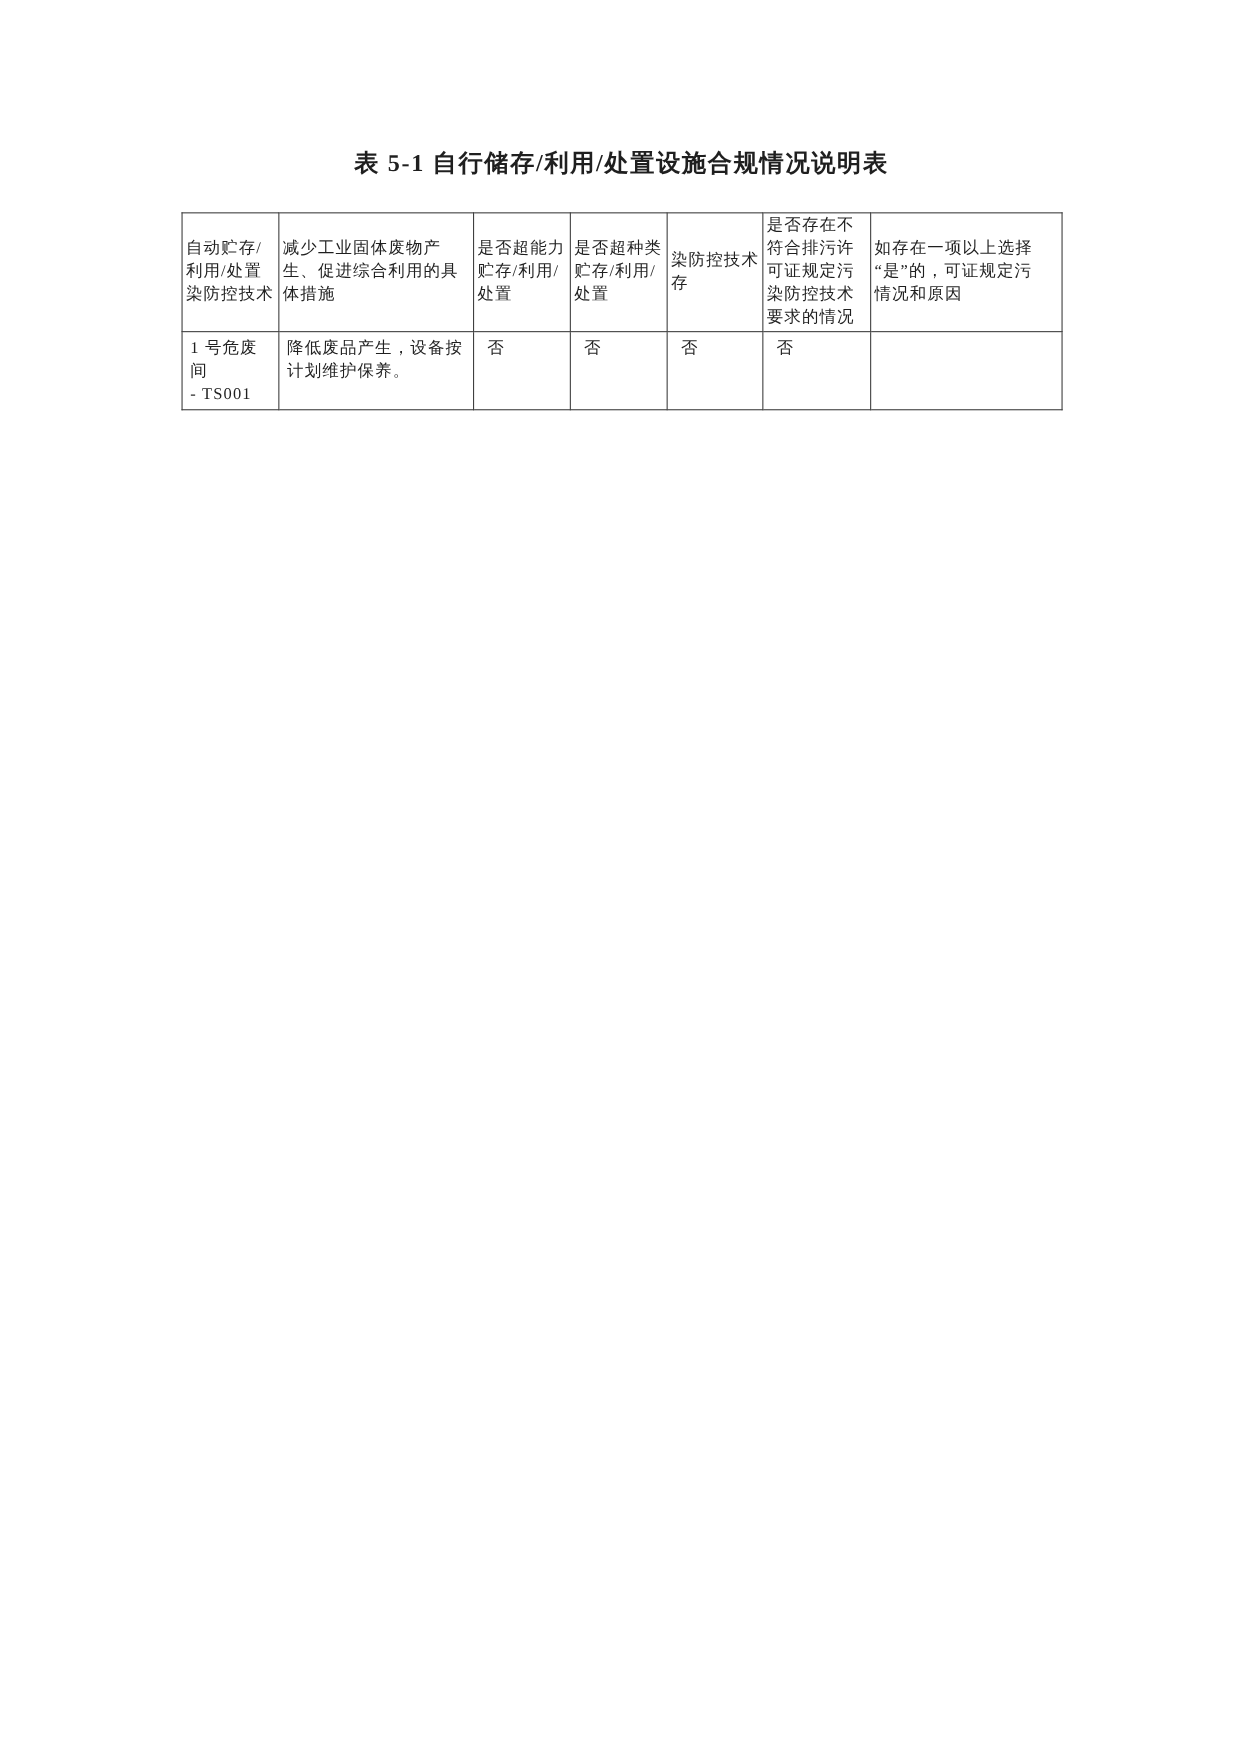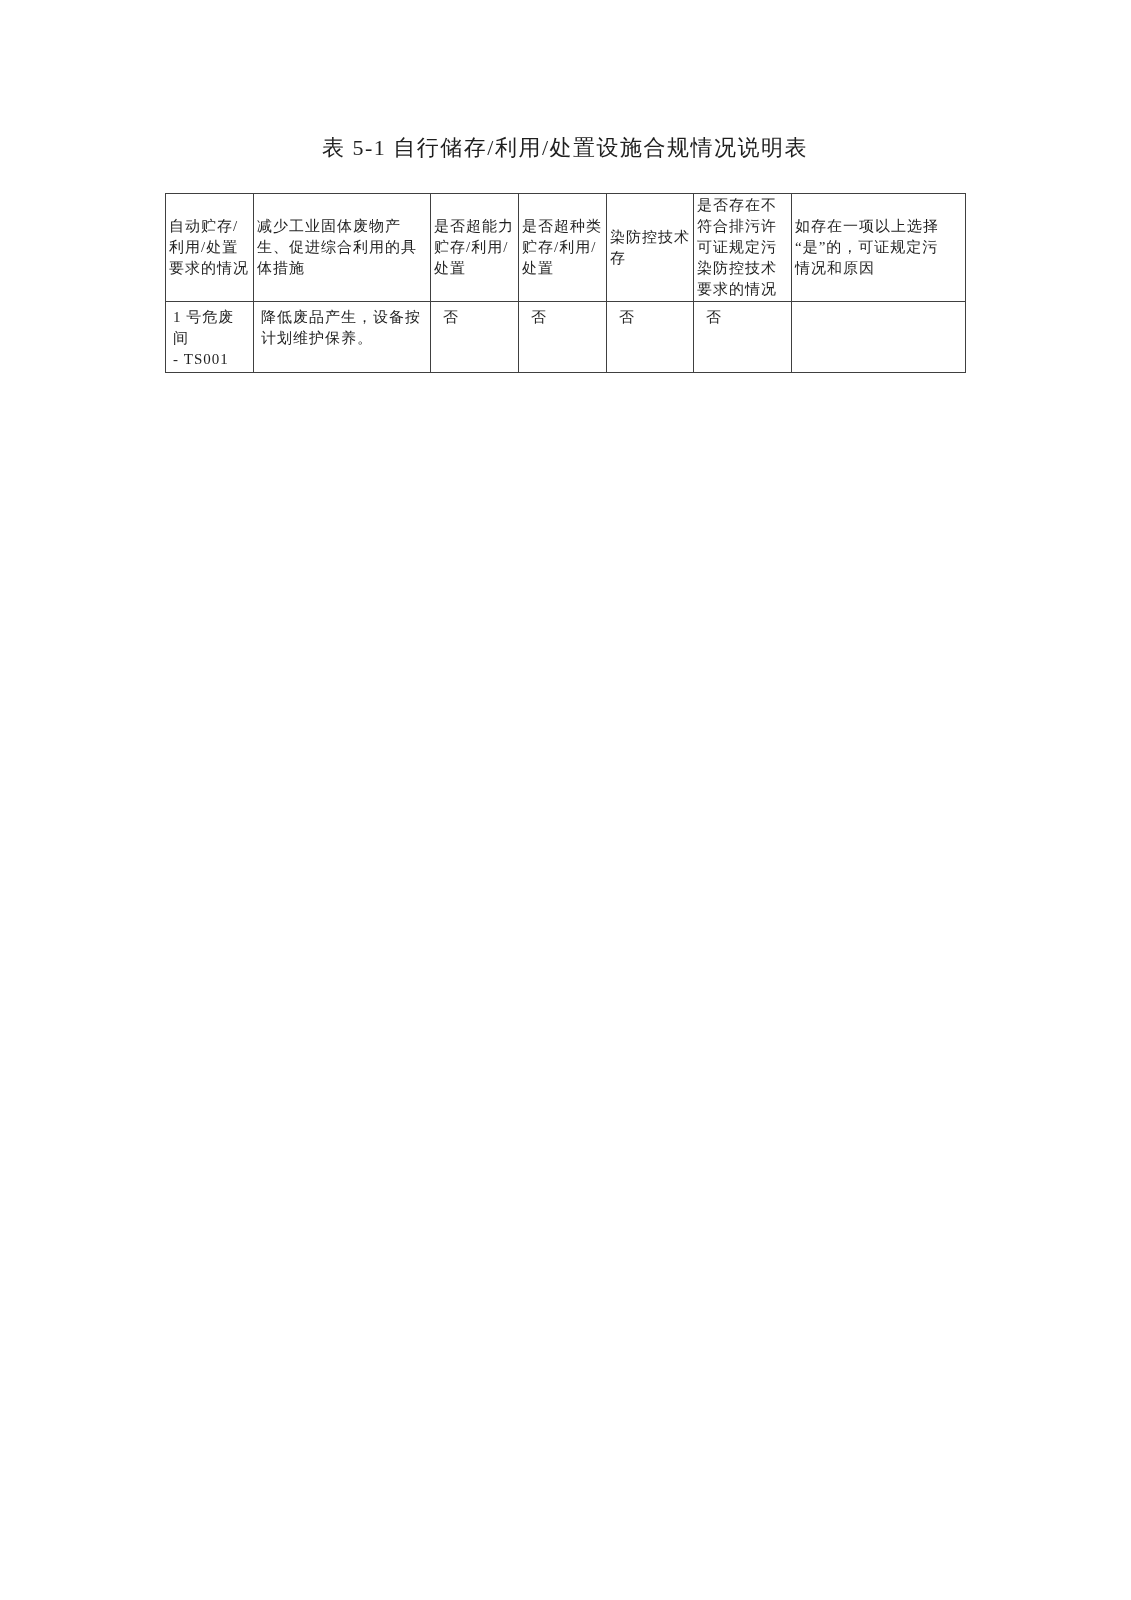--- a/index.html
+++ b/index.html
@@ -16,21 +16,21 @@
     inset: 0;
     background: #ffffff;
   }
   .doc-title {
     position: absolute;
     top: 135px;
     left: 165px;
     width: 800px;
     text-align: center;
     font-size: 22px;
-    font-weight: normal;
+    font-weight: bold;
     letter-spacing: 1.5px;
     line-height: 26px;
     white-space: nowrap;
   }
   table.compliance {
     position: absolute;
     top: 193px;
     left: 165px;
     width: 800px;
     border-collapse: collapse;
@@ -72,21 +72,21 @@
       <col style="width:88px">
       <col style="width:88px">
       <col style="width:87px">
       <col style="width:98px">
       <col style="width:174px">
     </colgroup>
     <tbody>
       <tr class="hdr">
         <td>自动贮存/
 利用/处置
-要求的情况</td>
+染防控技术</td>
         <td>减少工业固体废物产
 生、促进综合利用的具
 体措施</td>
         <td>是否超能力
 贮存/利用/
 处置</td>
         <td>是否超种类
 贮存/利用/
 处置</td>
         <td>染防控技术

